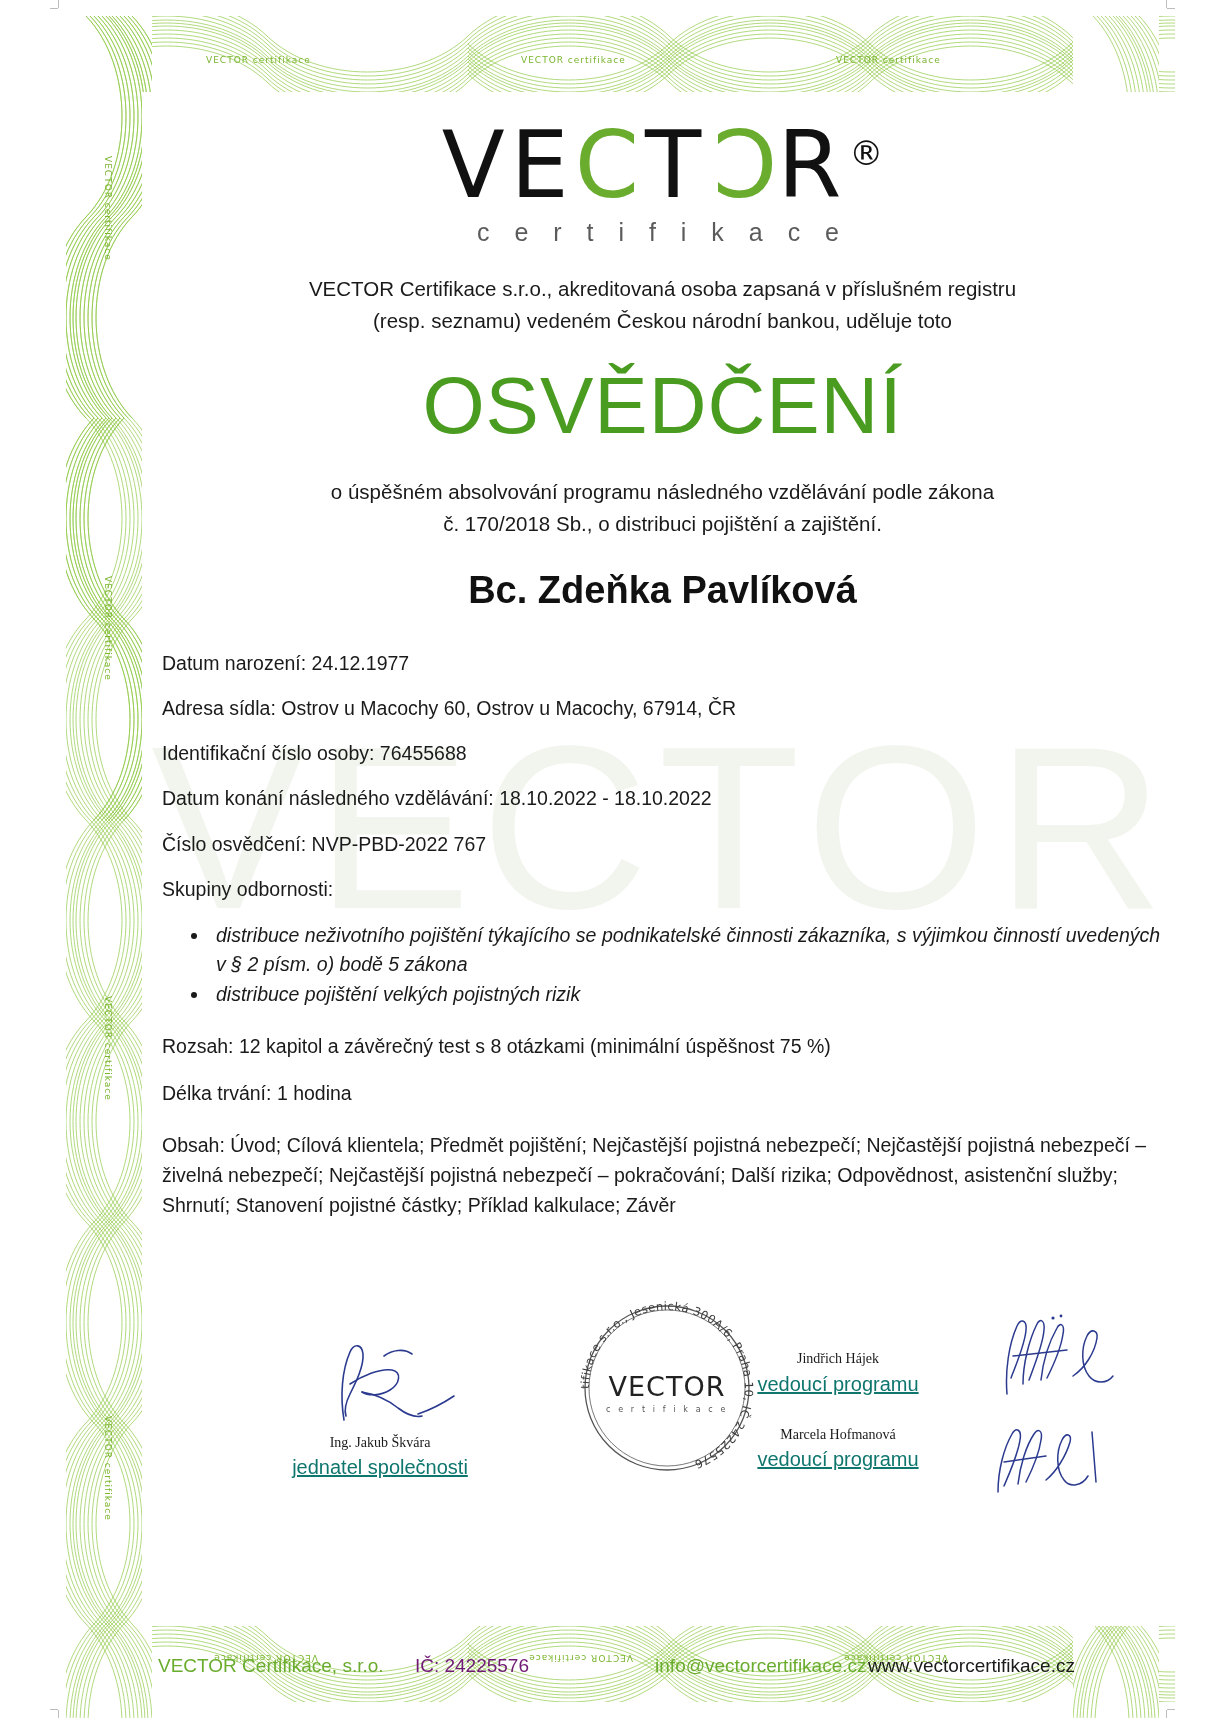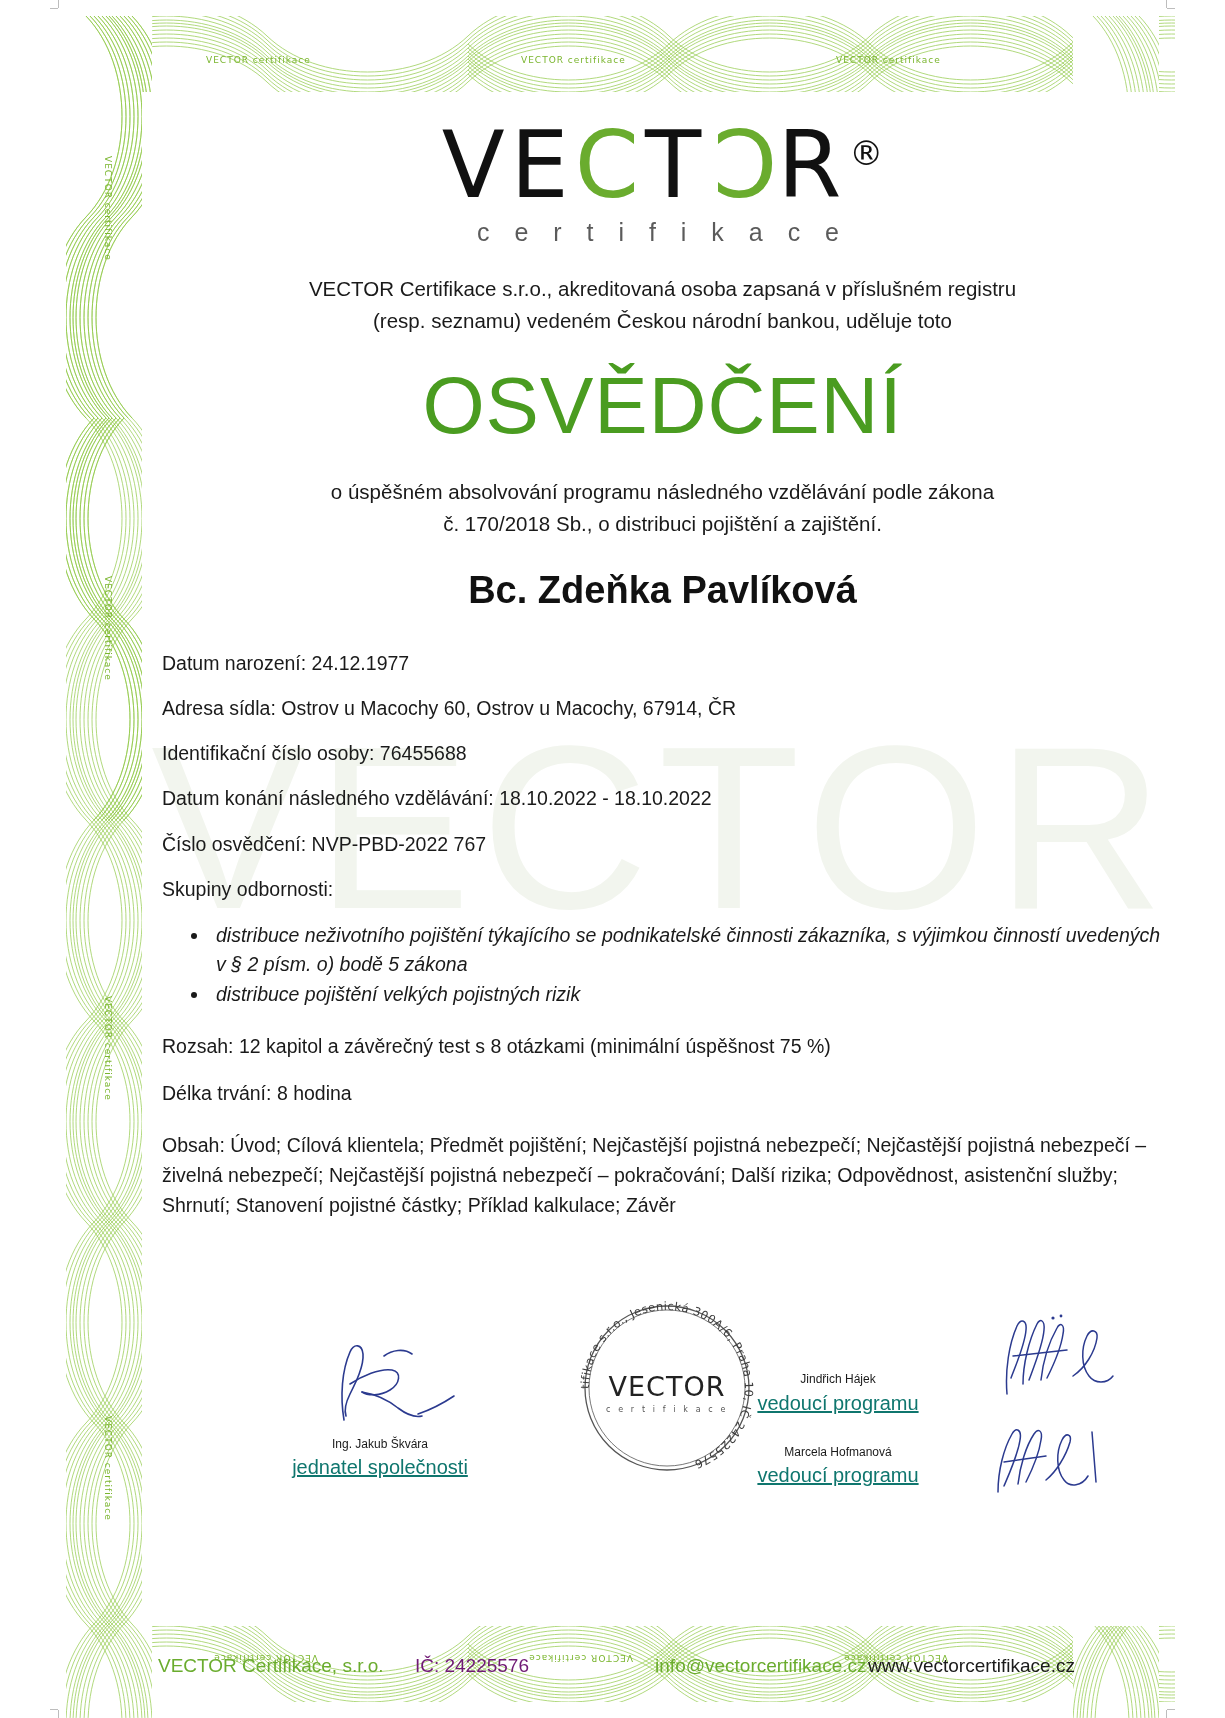--- a/index.html
+++ b/index.html
@@ -189,23 +189,24 @@
     z-index:3;
   }
   .sig-left{
     position:absolute;
     left:108px;
     bottom:52px;
     width:260px;
     text-align:center;
   }
   .sig-name{
-    font-size:12px;
+    font-size:14px;
     color:#1a1a1a;
     line-height:1.45;
+    font-family:Liberation Serif, serif;
   }
   .sig-role{
     font-size:20px;
     color:#0f766e;
     line-height:1.45;
     text-decoration:underline;
   }
   .scribble{
     position:absolute;
   }
@@ -221,21 +222,21 @@
   .stamp svg{display:block;}
 
   .sig-right{
     position:absolute;
     right:200px;
     bottom:44px;
     width:290px;
     text-align:center;
   }
   .sig-right .grp{margin-bottom:26px;}
-  .sig-right .grp:last-child{margin-bottom:0;}
+  .sig-right .grp:last-child{margin-bottom:16px;}
 
   
   .footer{
     position:absolute;
     left:92px; right:92px;
     bottom:30px;
     height:44px;
     display:flex;
     align-items:center;
     font-size:19px;
@@ -386,21 +387,21 @@
         <p class="dline">Datum konání následného vzdělávání: 18.10.2022 - 18.10.2022</p>
         <p class="dline">Číslo osvědčení: NVP-PBD-2022 767</p>
         <p class="dline">Skupiny odbornosti:</p>
 
         <ul class="bullets">
           <li>distribuce neživotního pojištění týkajícího se podnikatelské činnosti zákazníka, s výjimkou činností uvedených v § 2 písm. o) bodě 5 zákona</li>
           <li>distribuce pojištění velkých pojistných rizik</li>
         </ul>
 
         <p class="para">Rozsah: 12 kapitol a závěrečný test s 8 otázkami (minimální úspěšnost 75 %)</p>
-        <p class="para">Délka trvání: 8 hodina</p>
+        <p class="para">Délka trvání: 1 hodina</p>
         <p class="para para-obsah">Obsah: Úvod; Cílová klientela; Předmět pojištění; Nejčastější pojistná nebezpečí; Nejčastější pojistná nebezpečí – živelná nebezpečí; Nejčastější pojistná nebezpečí – pokračování; Další rizika; Odpovědnost, asistenční služby; Shrnutí; Stanovení pojistné částky; Příklad kalkulace; Závěr</p>
       </div>
 
     </div>
 
     <div class="sig-zone">
 
       <div class="scribble" style="left:180px;bottom:108px;">
         <svg width="150" height="92" viewBox="0 0 150 92">
           <g fill="none" stroke="#2b3a8f" stroke-width="1.6" stroke-linecap="round">

